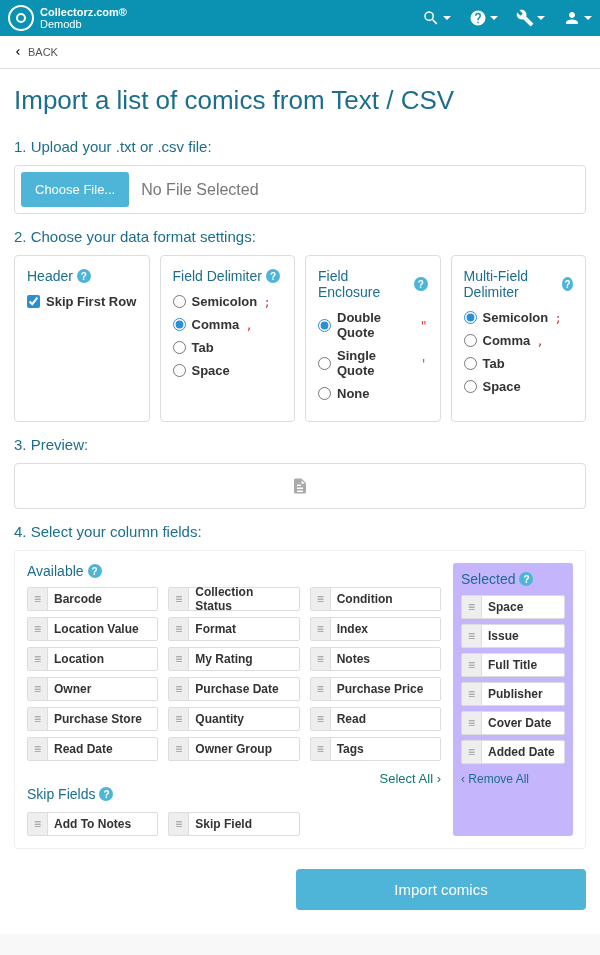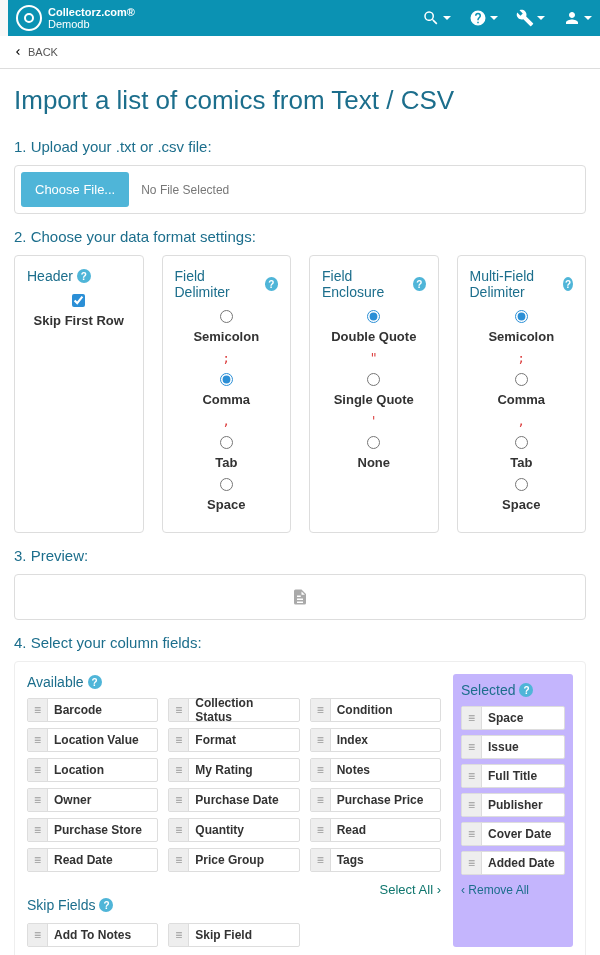--- a/index.html
+++ b/index.html
@@ -1,41 +1,41 @@
 <!DOCTYPE html>
 <html><head>
 <meta charset="utf-8">
 <style>
 * { box-sizing: border-box; margin: 0; padding: 0; }
 body { font-family: -apple-system, BlinkMacSystemFont, "Segoe UI", Arial, sans-serif; font-size: 13px; color: #333; background: #f8f8f8; width: 600px; }
-.topbar { background: #0b92b3; height: 36px; display: flex; align-items: center; padding: 0 8px; color: #fff; margin-left: 8px; }
+.topbar { background: #0b92b3; height: 36px; display: flex; align-items: center; padding: 0 8px; color: #fff; }
 .logo-wrap { display: flex; align-items: center; gap: 6px; margin-right: 16px; }
 .logo-circle { width: 26px; height: 26px; border: 2px solid #fff; border-radius: 50%; display: flex; align-items: center; justify-content: center; }
 .logo-inner { width: 10px; height: 10px; border: 2px solid #fff; border-radius: 50%; }
 .logo-text { font-size: 11px; line-height: 1.1; }
 .logo-text .brand { font-weight: bold; }
 .nav-tabs { display: flex; align-self: stretch; }
 .nav-tab { padding: 0 10px; display: flex; align-items: center; font-size: 10px; font-weight: bold; color: #fff; cursor: pointer; letter-spacing: 0.3px; }
 .topbar-right { margin-left: auto; display: flex; gap: 18px; align-items: center; }
 .tb-icon { color: #fff; cursor: pointer; display: flex; align-items: center; gap: 3px; }
 .tb-icon svg { width: 18px; height: 18px; fill: #fff; }
 .caret { width: 0; height: 0; border-left: 4px solid transparent; border-right: 4px solid transparent; border-top: 4px solid #fff; }
 .back-row { background: #fff; border-bottom: 1px solid #ddd; padding: 10px 12px; display: flex; align-items: center; gap: 4px; font-size: 11px; color: #555; cursor: pointer; }
 .back-row svg { width: 12px; height: 12px; }
 .page { background: #fff; margin: 0; padding: 16px 14px 24px; }
 h1 { font-size: 26px; color: #1c6e8c; font-weight: 400; margin-bottom: 22px; }
 .section-h { color: #1c6e8c; font-size: 15px; margin: 14px 0 10px; font-weight: 400; }
 .upload-box { border: 1px solid #ddd; border-radius: 4px; padding: 6px; display: flex; align-items: center; gap: 12px; }
 .choose-btn { background: #4fb5d8; color: #fff; padding: 10px 14px; border-radius: 3px; cursor: pointer; font-size: 13px; }
-.no-file { color: #777; font-size: 12px; }
-.format-grid { display: flex; gap: 18px; }
+.no-file { color: #777; font-size: 16px; }
+.format-grid { display: flex; gap: 10px; }
 .format-card { border: 1px solid #ddd; border-radius: 4px; padding: 12px; flex: 1; }
 .card-title { color: #1c6e8c; font-size: 14px; margin-bottom: 10px; display: flex; align-items: center; gap: 4px; }
 .help-icon { width: 14px; height: 14px; background: #4fb5d8; color: #fff; border-radius: 50%; font-size: 10px; display: inline-flex; align-items: center; justify-content: center; font-weight: bold; }
-.opt { display: flex; align-items: center; gap: 6px; font-size: 13px; font-weight: bold; color: #333; margin-bottom: 8px; cursor: pointer; flex-direction: column; }
+.opt { display: flex; align-items: center; gap: 6px; font-size: 13px; font-weight: bold; color: #333; margin-bottom: 8px; cursor: pointer; }
 .opt input { accent-color: #2b8fd6; }
 .ch { color: #d44; font-family: monospace; font-weight: normal; }
 .preview-box { border: 1px solid #ddd; border-radius: 4px; height: 46px; display: flex; align-items: center; justify-content: center; }
 .preview-box svg { width: 18px; height: 20px; fill: #aaa; }
 .columns-wrap { border: 1px solid #eee; border-radius: 4px; padding: 12px; display: flex; gap: 12px; }
 .col-left { flex: 1; }
 .col-right { width: 120px; background: #c4b5fd; border-radius: 3px; padding: 8px; }
 .sub-h { color: #1c6e8c; font-size: 14px; margin-bottom: 8px; display: flex; align-items: center; gap: 4px; }
 .field-grid { display: grid; grid-template-columns: repeat(3, 1fr); gap: 6px 10px; }
 .field-item { display: flex; align-items: center; border: 1px solid #ddd; border-radius: 2px; background: #fff; height: 24px; font-size: 12px; font-weight: bold; cursor: move; }
@@ -269,21 +269,21 @@
           <div class="field-item">
             <div class="grip">≡</div>
             <span class="lbl">Read</span>
           </div>
           <div class="field-item">
             <div class="grip">≡</div>
             <span class="lbl">Read Date</span>
           </div>
           <div class="field-item">
             <div class="grip">≡</div>
-            <span class="lbl">Price Group</span>
+            <span class="lbl">Owner Group</span>
           </div>
           <div class="field-item">
             <div class="grip">≡</div>
             <span class="lbl">Tags</span>
           </div>
         </div>
       <div class="select-all"><span>Select All</span> <span>›</span></div>
       <div class="sub-h" style="">
           <span>Skip Fields</span>
           <span class="help-icon">?</span>

